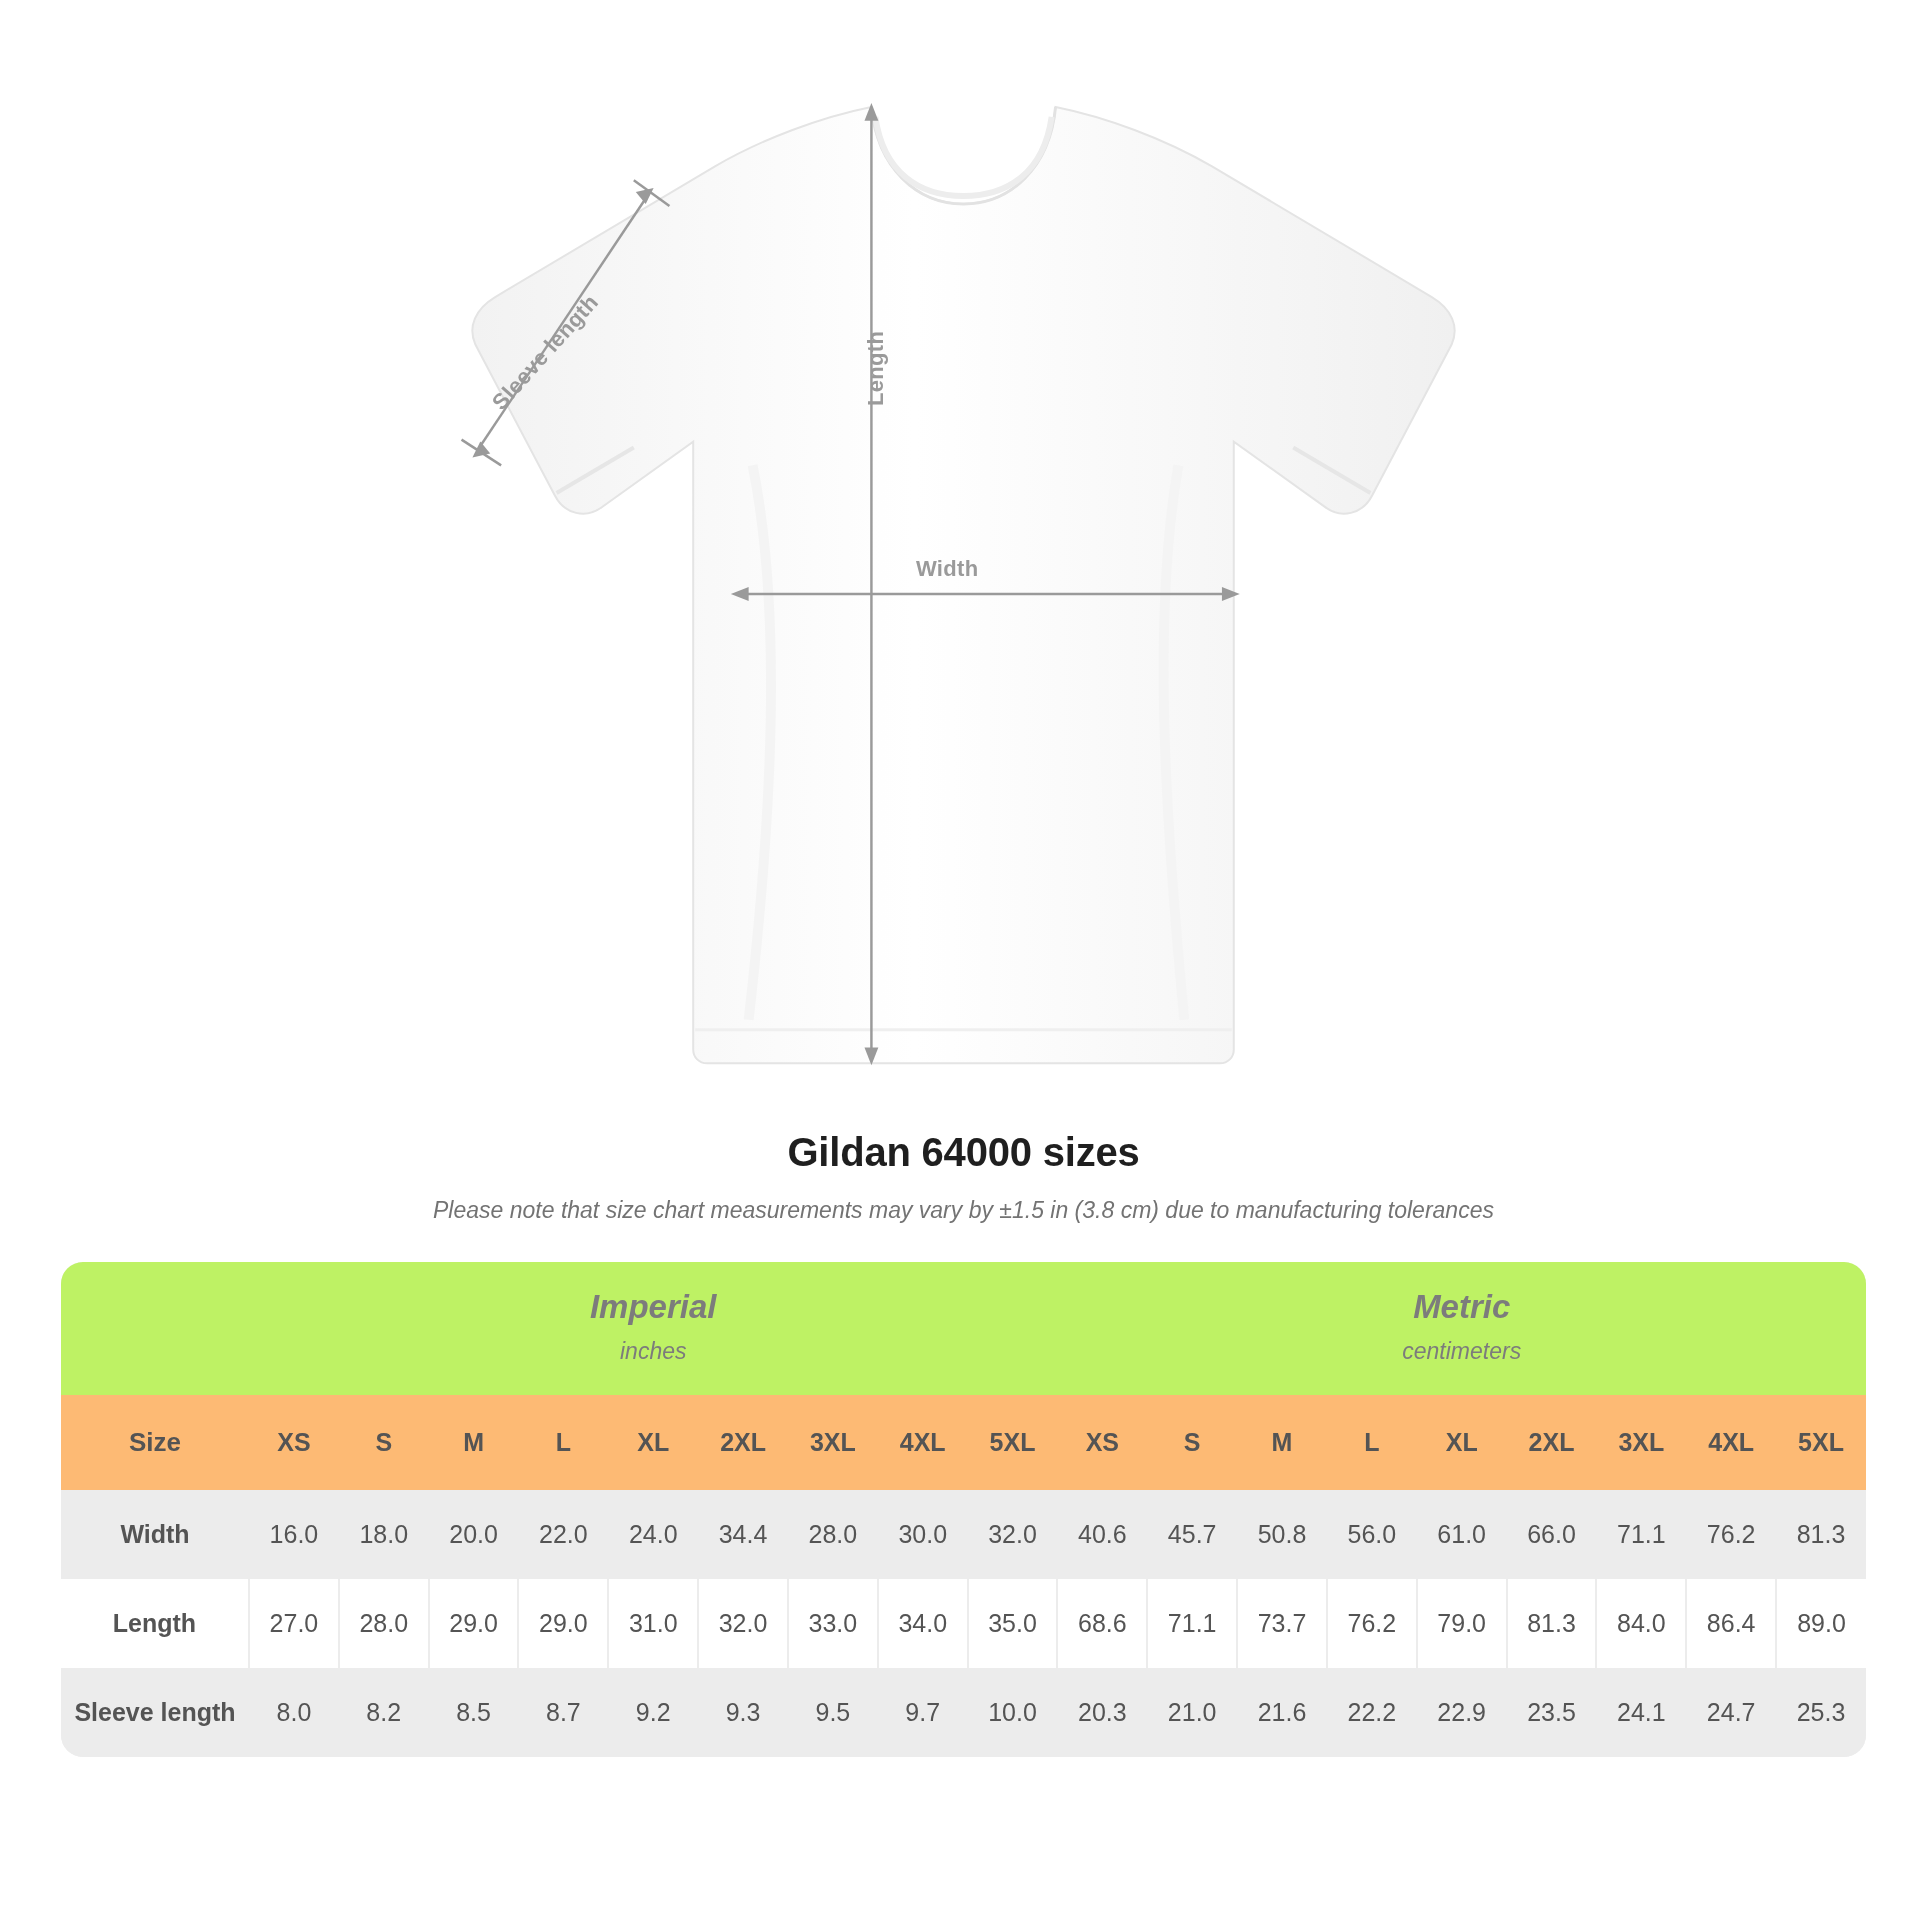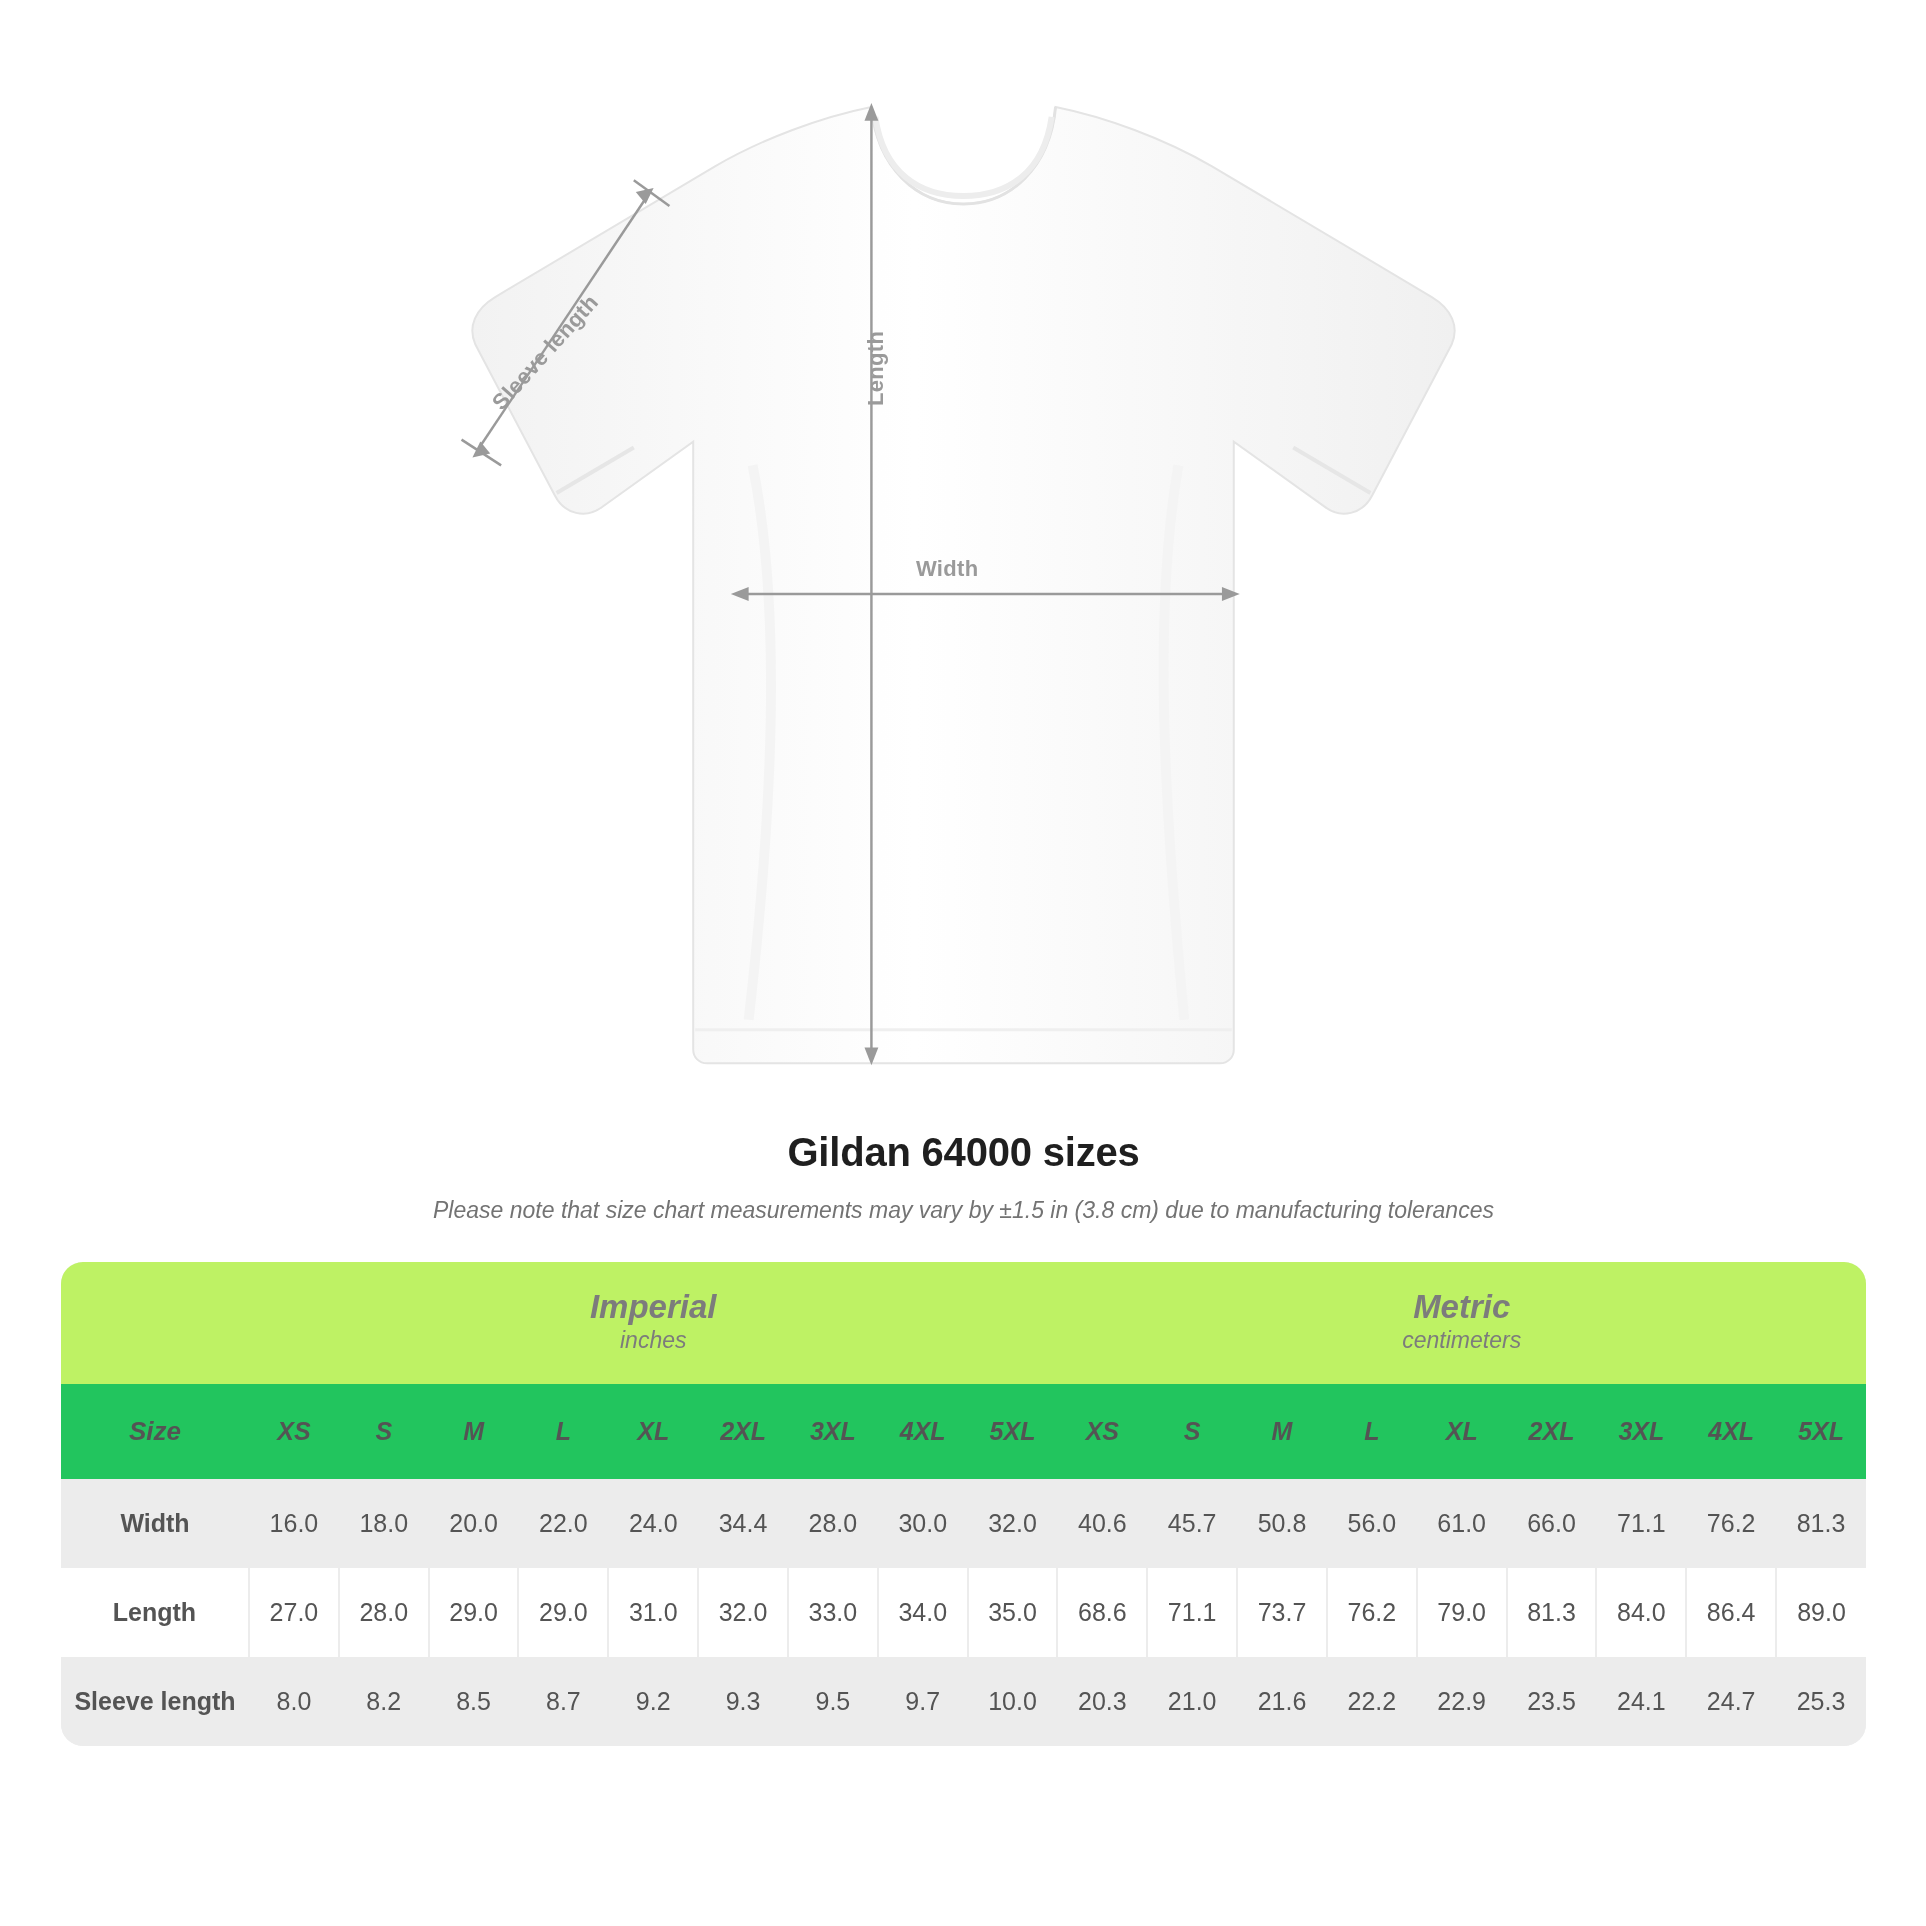--- a/index.html
+++ b/index.html
@@ -103,29 +103,28 @@
     font-size: 33px;
     font-style: italic;
     font-weight: bold;
     color: #7c7c7c;
     line-height: 1.15;
   }
   .unit-sub {
     font-size: 23px;
     font-style: italic;
     color: #7c7c7c;
-    margin-top: 1px;
+    margin-top: 12px;
   }
   .head-row td {
-    background: #22c55e;
+    background: #fdba74;
     padding: 32px 0;
     font-weight: bold;
     color: #5a5a5a;
     font-size: 26px;
-    font-style: italic;
   }
   .head-row td.rowhead {
     font-size: 26px;
   }
   .body-row td {
     padding: 30px 0;
     font-size: 26px;
     color: #4d4d4d;
   }
   .body-row.shade td {

